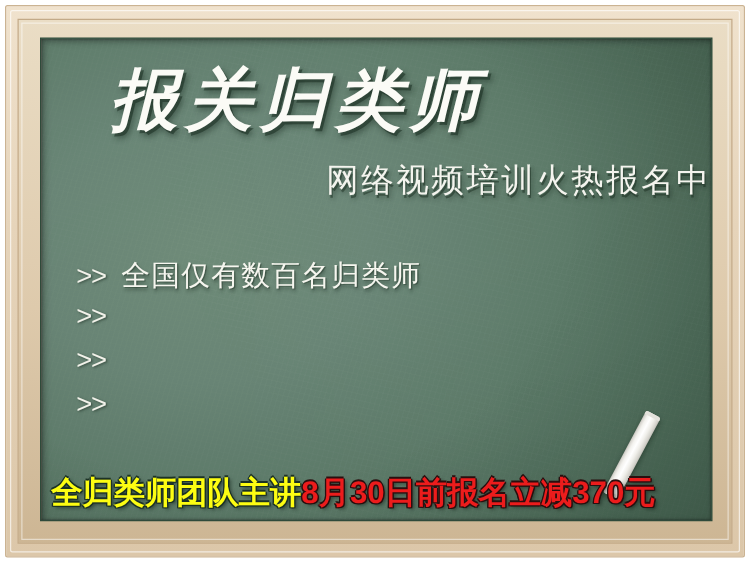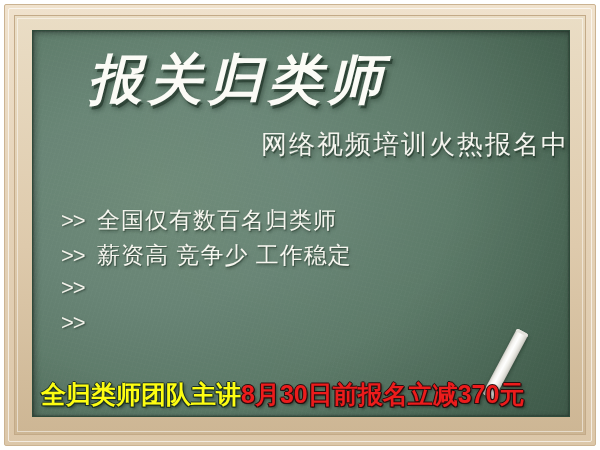--- a/index.html
+++ b/index.html
@@ -213,21 +213,21 @@
   }
 
   
   .promo {
     position: absolute;
     left: 8px;
     top: 346px;
     width: 520px;
     height: 34px;
     display: flex;
-    align-items: flex-end;
+    align-items: flex-start;
     white-space: nowrap;
     font-family: "Liberation Sans", "DejaVu Sans", sans-serif;
     font-weight: 700;
     font-size: 25px;
     letter-spacing: 0px;
   }
   .promo-yellow {
     color: #fdfd12;
     text-shadow:
       -1px 0 0 #1c3226, 1px 0 0 #1c3226,
@@ -262,21 +262,20 @@
 
     <div class="bullets">
 
       <div class="bullet-row">
         <span class="chev">&gt;&gt;</span>
         <span class="bullet-text">全国仅有数百名归类师</span>
       </div>
 
       <div class="bullet-row">
         <span class="chev">&gt;&gt;</span>
-        <span class="bullet-text">薪资高  竞争少  工作稳定</span>
       </div>
 
       <div class="bullet-row">
         <span class="chev">&gt;&gt;</span>
       </div>
 
       <div class="bullet-row">
         <span class="chev">&gt;&gt;</span>
       </div>
 

